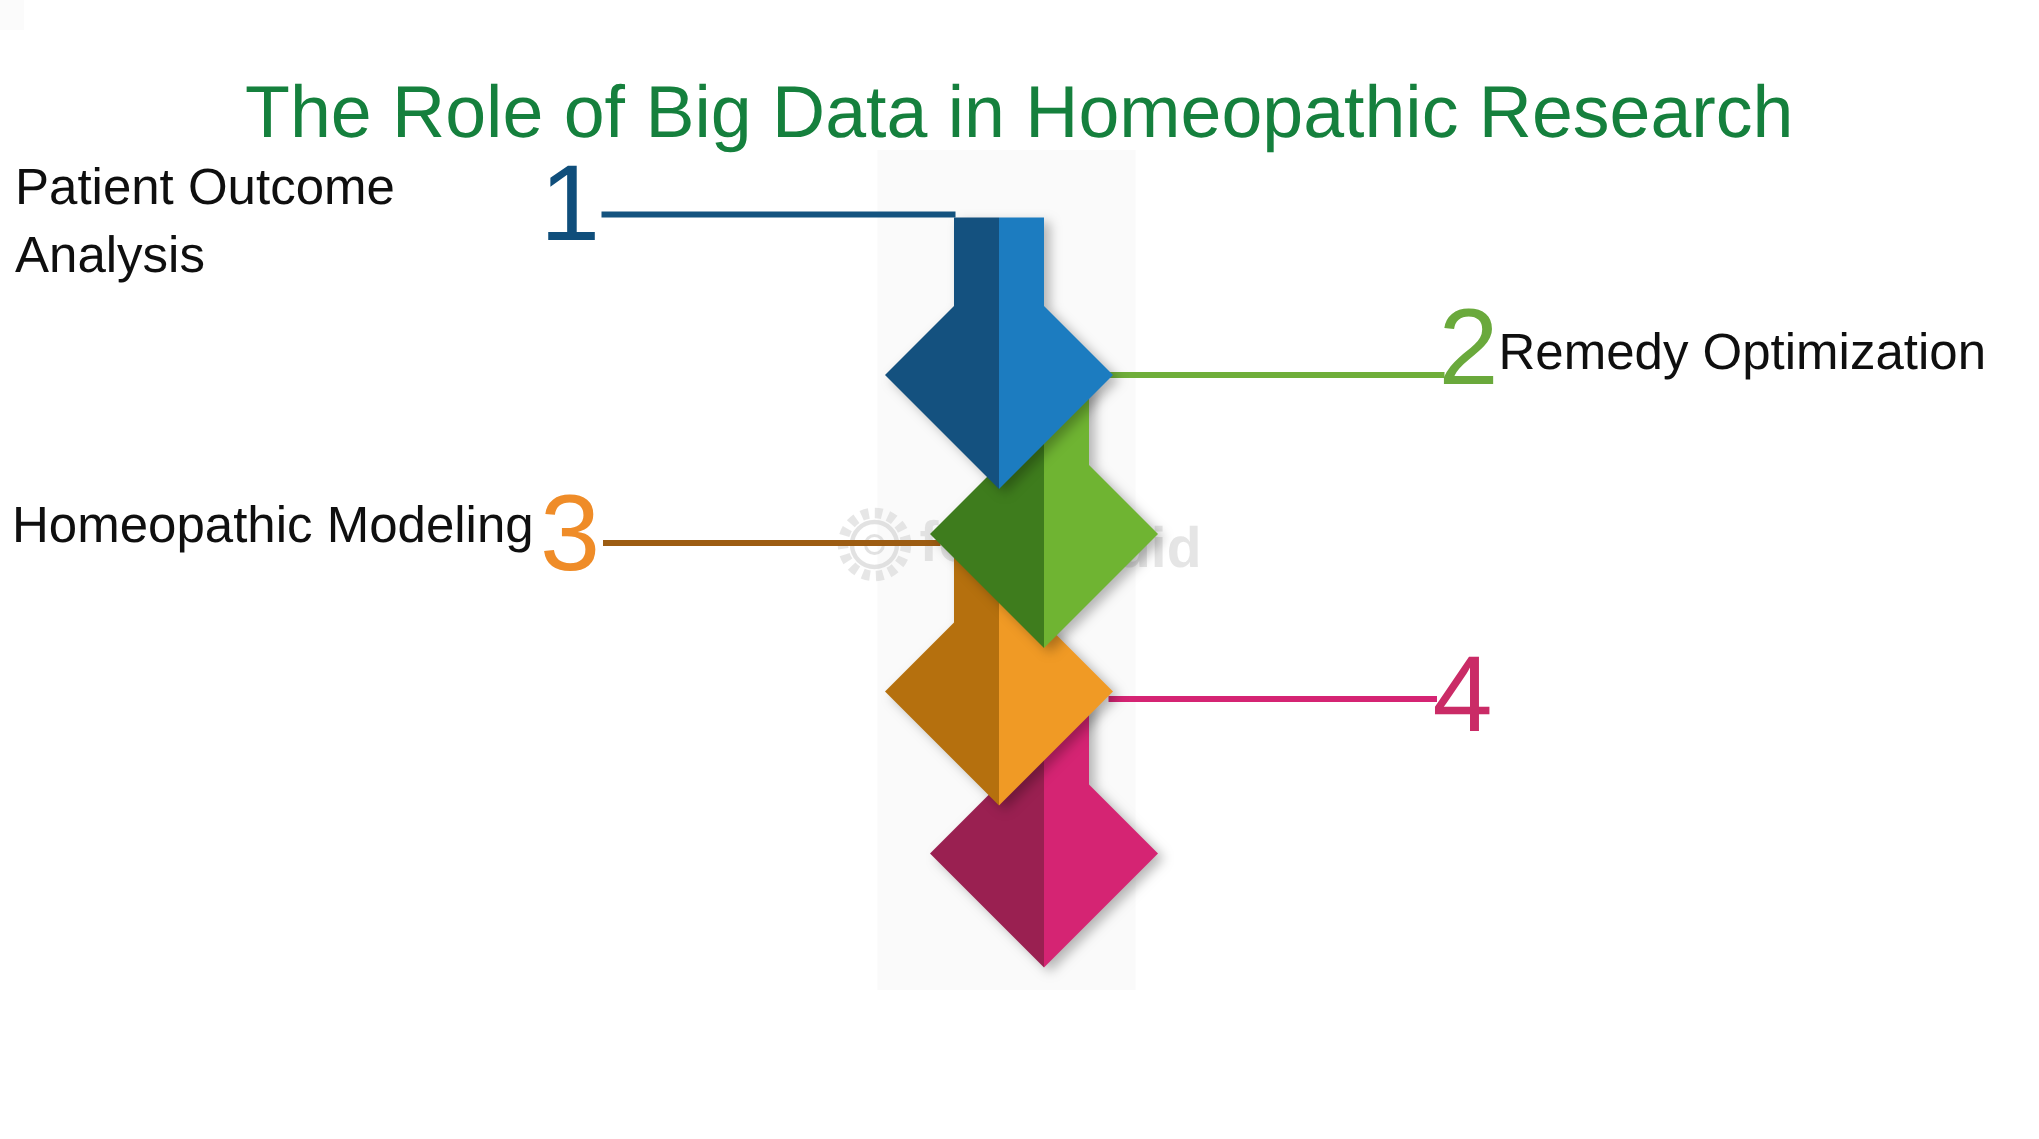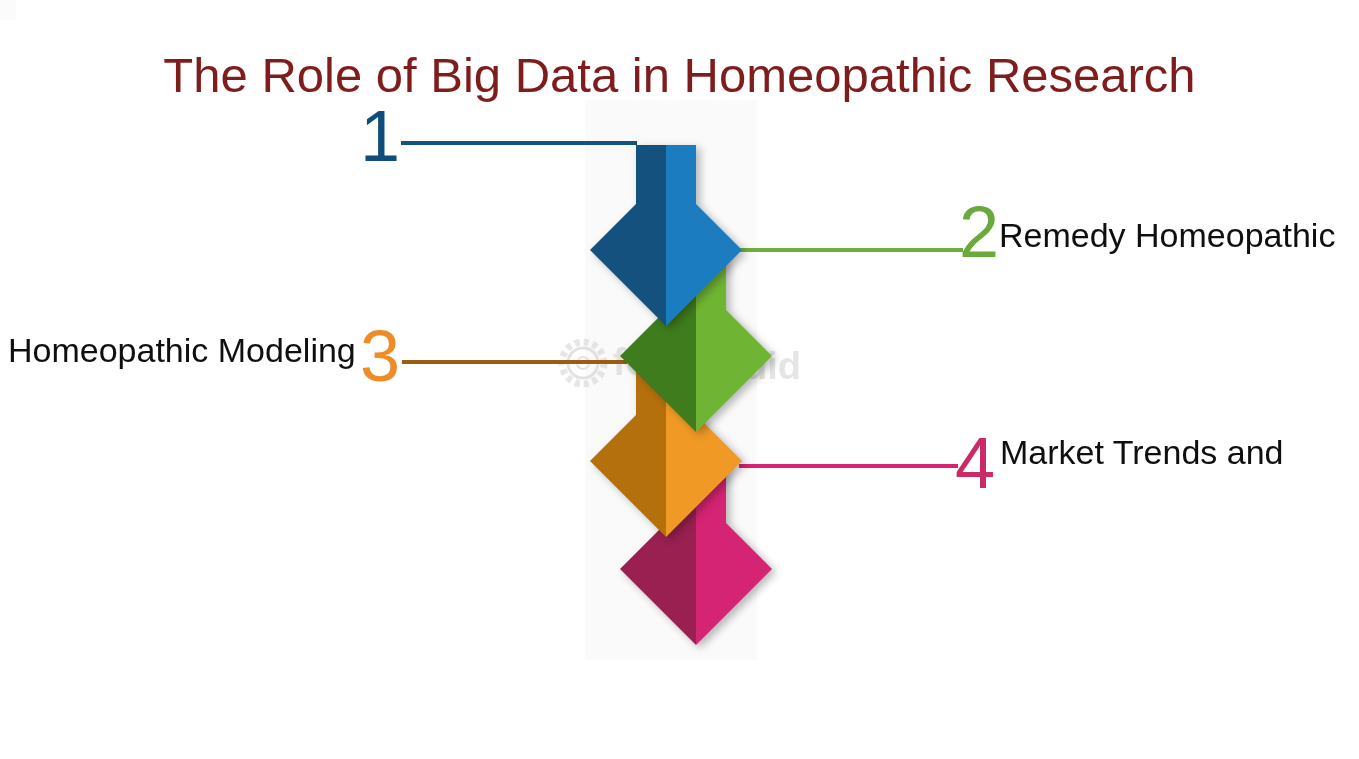--- a/index.html
+++ b/index.html
@@ -10,21 +10,21 @@
     overflow:hidden;
     font-family:"Liberation Sans", sans-serif;
   }
   .corner-artifact{
     position:absolute;left:0;top:0;width:16px;height:20px;
     background:#fbfbfb;
   }
   .title{
     position:absolute;left:0;right:0;top:14px;
     text-align:center;
-    font-size:49px;font-weight:400;color:#7f1d1d;
+    font-size:49px;font-weight:400;color:#15803d;
     letter-spacing:0px;
   }
   .backdrop{
     position:absolute;left:585px;top:100px;width:172px;height:560px;
     background:#fafafa;z-index:1;
   }
   
   .watermark{position:absolute;z-index:2;opacity:0.5;}
   .wm-gear{left:556px;top:336px;width:54px;height:54px;}
   .wm-frag{font-size:38px;font-weight:700;color:#cccccc;line-height:44px;}
@@ -80,28 +80,31 @@
   <div class="cline cline-1" style="background-color: rgb(20, 83, 127);"></div>
   <div class="cline cline-2" style="background-color: rgb(111, 174, 58);"></div>
   <div class="cline cline-3" style="background-color: rgb(156, 92, 18);"></div>
   <div class="cline cline-4" style="background-color: rgb(213, 36, 115);"></div>
 
   <div class="stepnum num-1" style="color: rgb(15, 78, 123);">1</div>
   <div class="stepnum num-2" style="color: rgb(106, 169, 60);">2</div>
   <div class="stepnum num-3" style="color: rgb(239, 140, 40);">3</div>
   <div class="stepnum num-4" style="color: rgb(202, 43, 102);">4</div>
 
+  <div class="steplabel label-1">
+    <div>Patient Outcome</div>
+    <div>Analysis</div>
+  </div>
   <div class="steplabel label-2">
-    <div>Remedy Homeopathic</div>
+    <div>Remedy Optimization</div>
   </div>
   <div class="steplabel label-3">
     <div>Homeopathic Modeling</div>
   </div>
   <div class="steplabel label-4">
-    <div>Market Trends and</div>
   </div>
 
   <svg class="arrows-svg" width="320" height="600" viewBox="520 90 320 600">
     <g class="arrow">
       <polygon points="666,466 696,466 696,645 620,569 666,523" fill="#9a2051"></polygon>
       <polygon points="696,466 726,466 726,523 772,569 696,645" fill="#d52473"></polygon>
     </g>
     <g class="arrow">
       <polygon points="636,358 666,358 666,537 590,461 636,415" fill="#b5700e"></polygon>
       <polygon points="666,358 696,358 696,415 742,461 666,537" fill="#f09a25"></polygon>

